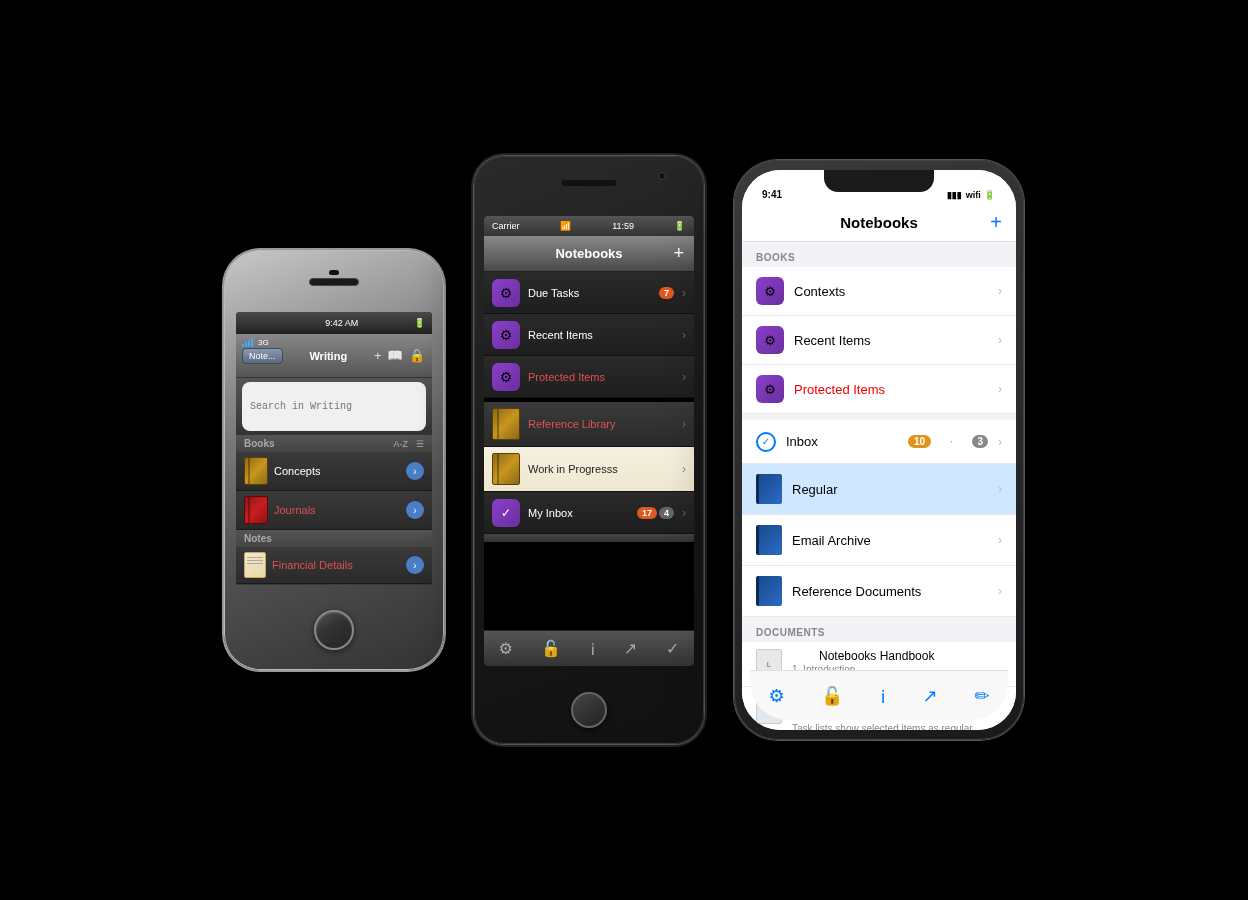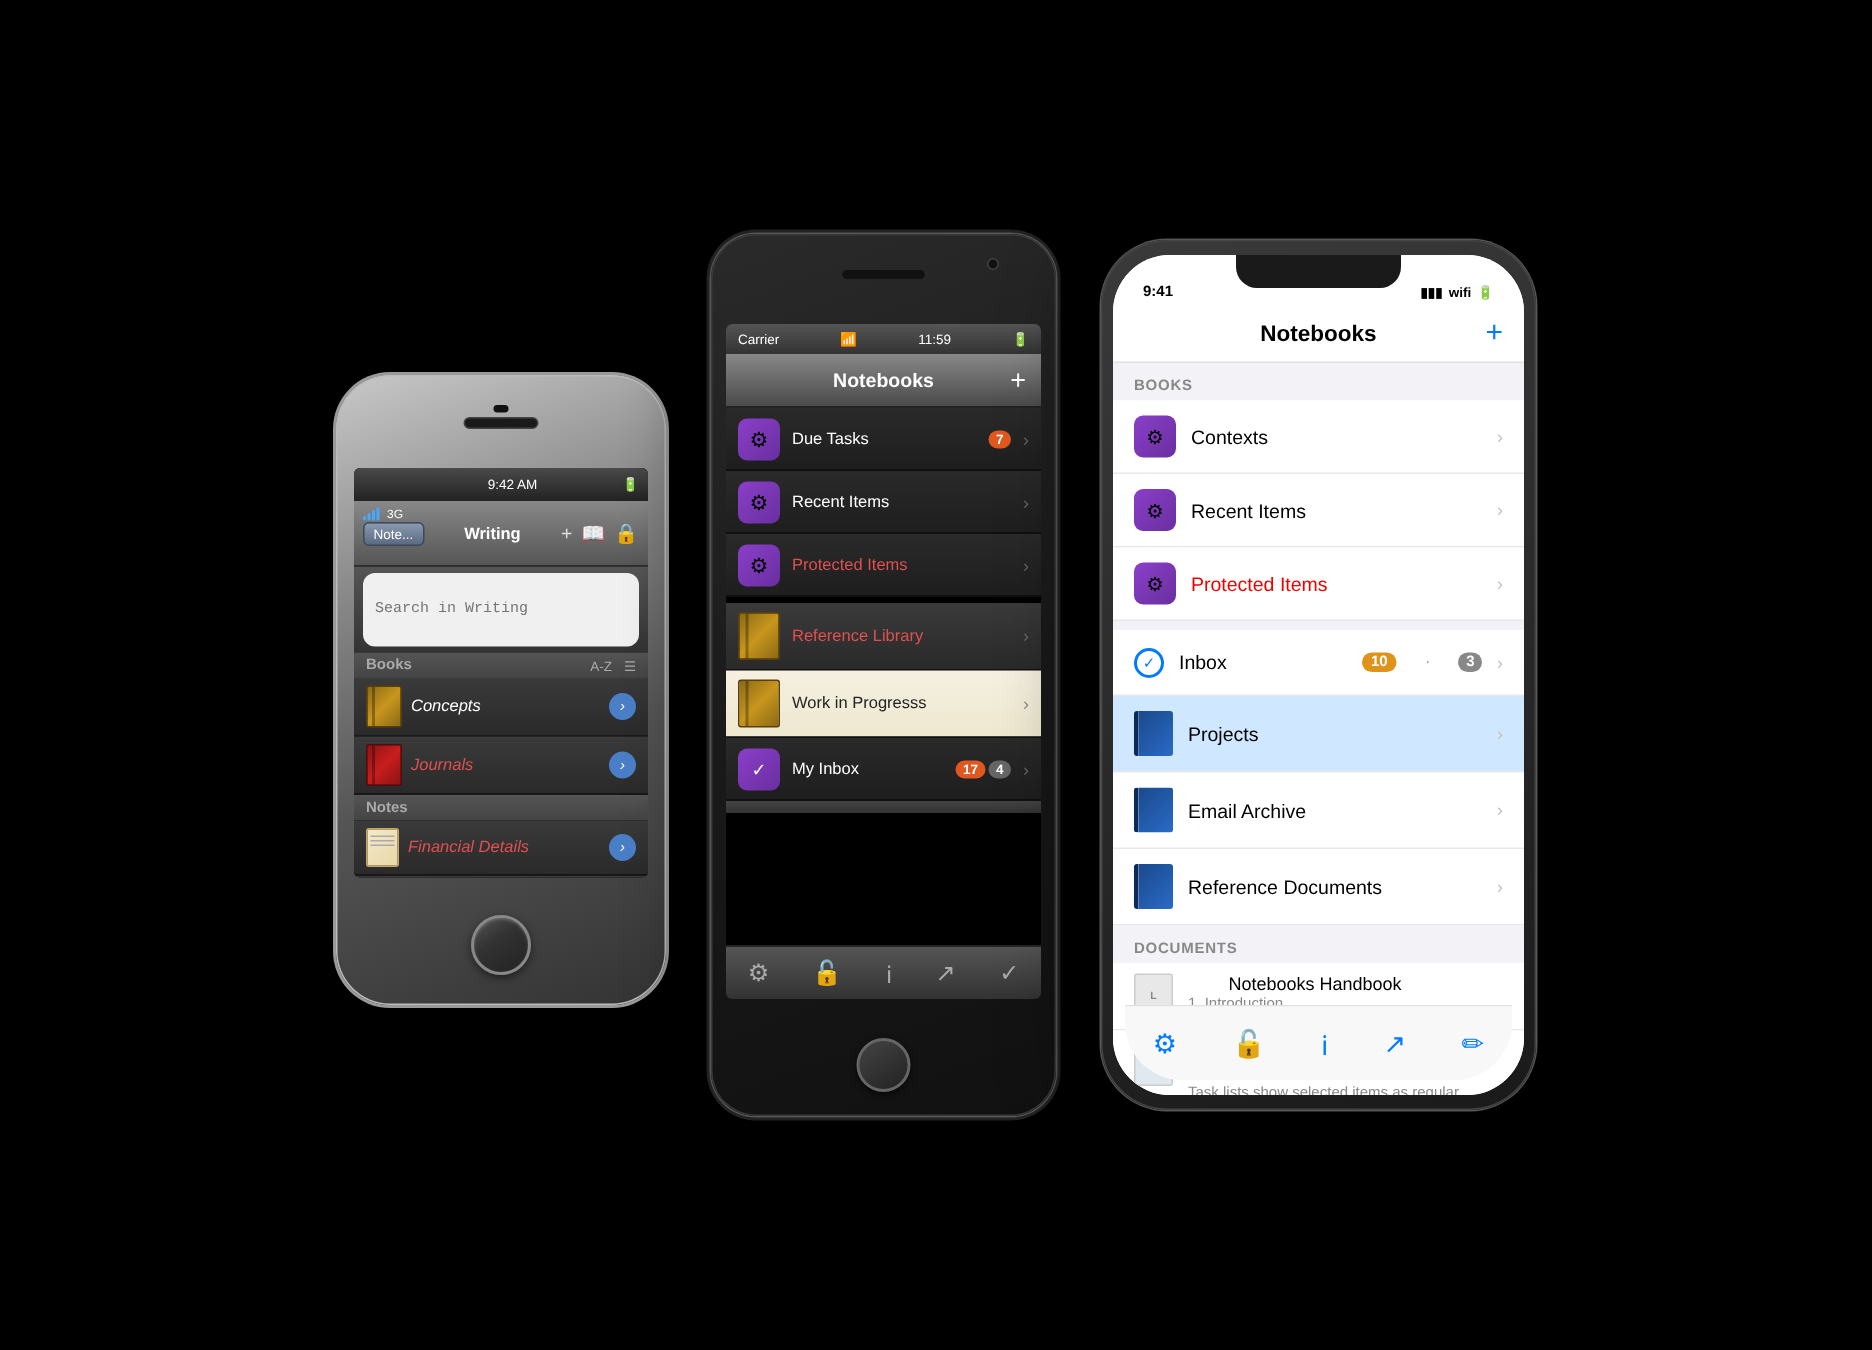--- a/index.html
+++ b/index.html
@@ -104,21 +104,20 @@
     }
     .phone1-section-title { font-size: 10px; color: #aaa; font-weight: bold; }
     .phone1-section-sort { font-size: 9px; color: #aaa; }
     .phone1-list-item {
       background: linear-gradient(180deg, #3a3a3a 0%, #2a2a2a 100%);
       border-bottom: 1px solid #1a1a1a;
       display: flex;
       align-items: center;
       padding: 5px 8px;
       gap: 6px;
-      font-style: italic;
     }
     .phone1-book-icon {
       width: 24px;
       height: 28px;
       border-radius: 2px;
       background: linear-gradient(135deg, #8B6914 0%, #C8961E 50%, #8B6914 100%);
       border: 1px solid #5a4008;
       position: relative;
       flex-shrink: 0;
     }
@@ -781,21 +780,21 @@
             <span class="phone3-badge">10</span>
             <span class="phone3-badge-dot">·</span>
             <span class="phone3-badge-small">3</span>
           </div>
           <span class="phone3-chevron">›</span>
         </div>
 
         <div class="phone3-list-item selected">
           <div class="phone3-book-icon blue"></div>
           <div class="phone3-item-main">
-            <div class="phone3-item-title">Projects</div>
+            <div class="phone3-item-title">Regular</div>
           </div>
           <span class="phone3-chevron">›</span>
         </div>
 
         <div class="phone3-list-item">
           <div class="phone3-book-icon blue"></div>
           <div class="phone3-item-main">
             <div class="phone3-item-title">Email Archive</div>
           </div>
           <span class="phone3-chevron">›</span>

